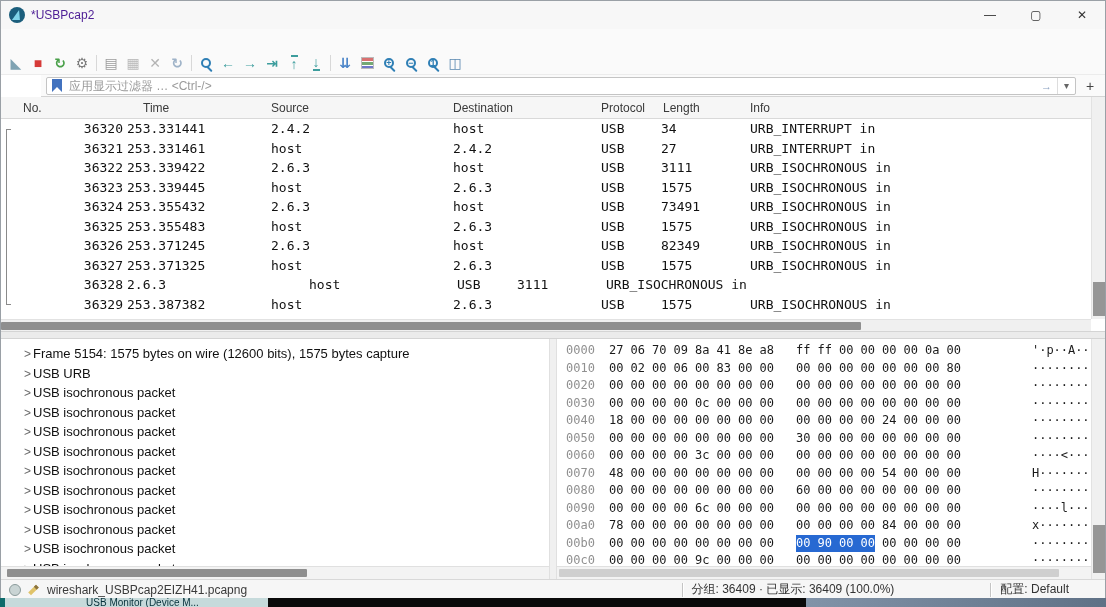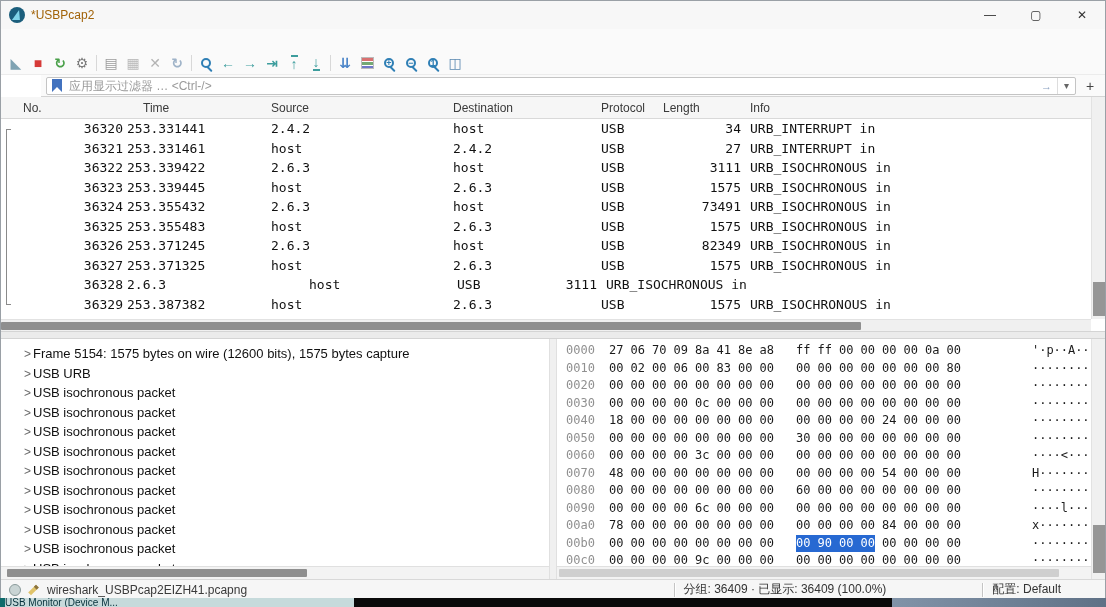--- a/index.html
+++ b/index.html
@@ -9,21 +9,21 @@
             background:#fff; border:1px solid #9aa0a6; }
 
   
   .titlebar { position:absolute; top:0; left:0; right:0; height:28px; background:#f7f7f7;
               display:flex; align-items:center; }
   .app-icon { width:16px; height:16px; border-radius:50%; background:#1b5e7c; margin:0 6px 0 8px;
               position:relative; overflow:hidden; flex:none; }
   .app-icon .fin { position:absolute; left:4px; top:3px; width:0; height:0;
                    border-left:5px solid transparent; border-right:3px solid transparent;
                    border-bottom:10px solid #7fd4e8; transform:skewX(-12deg); }
-  .title { font-size:12px; color:#a16207; }
+  .title { font-size:12px; color:#4c1d95; }
   .win-controls { margin-left:auto; display:flex; height:100%; }
   .wc { width:46px; height:100%; display:flex; align-items:center; justify-content:center;
         font-size:12px; color:#333; }
 
   
   .menubar { position:absolute; top:28px; left:0; right:0; height:22px; background:#fafafa;
              display:flex; align-items:center; padding-left:4px; }
   .menu-item { font-size:12px; color:#222; padding:3px 8px;margin-top:40px; }
 
   
@@ -67,21 +67,21 @@
   .plist-header::before, .prow::before { content:""; width:10px; flex:none; }
   .plist-body { position:absolute; top:22px; bottom:12px; left:0; right:14px; overflow:hidden;
                 font-family:"DejaVu Sans Mono","Liberation Mono",monospace; font-size:13px; color:#111; }
   .prow { display:flex; height:19.5px; line-height:19.5px; white-space:pre; }
   .pc, .ph { flex:none; overflow:hidden; }
   .c-no { width:104px; text-align:right; padding-right:4px;margin-left:12px; }
   .c-time { width:144px; }
   .c-source { width:182px; }
   .c-destination { width:148px; }
   .c-protocol { width:60px; }
-  .c-length { width:82px; text-align:right; padding-right:2px; }
+  .c-length { width:82px; text-align:left; padding-right:2px; }
   .c-info { flex:1; padding-left:7px; }
   .ph.c-no { text-align:left; padding-left:0; }
   .ph.c-time { padding-left:16px; }
   .ph.c-length { text-align:left; padding-left:2px; }
   .bracket { position:absolute; left:5px; top:10px; width:5px; height:176px;
              border-left:1px solid #8a8a8a; border-top:1px solid #8a8a8a; border-bottom:1px solid #8a8a8a; }
   .plist-vscroll { position:absolute; top:0; bottom:12px; right:0; width:14px; background:#f0f0f0;
                    border-left:1px solid #e2e2e2; }
   .vthumb { position:absolute; left:1px; width:12px; background:#969696; }
   .pv { top:185px; height:34px; }
@@ -132,26 +132,26 @@
                font-size:12px; color:#333; }
   .sb-expert { width:12px; height:12px; border-radius:50%; background:#c9d4d4; border:1px solid #8a9a9a;
                margin-right:7px; flex:none; }
   .sb-pencil { width:11px; height:4px; background:#e0c36a; border-right:3px solid #8a7340;
                transform:rotate(-45deg); margin-right:8px; flex:none; }
   .sb-file { color:#3a3a3a; }
   .sb-flex { flex:1; }
   .sb-sep { width:2px; height:14px; border-left:1px solid #c4c4c4; border-right:1px solid #fff;
             margin:0 8px; flex:none; }
   .sb-gap { width:88px; flex:none; }
-  .sb-profile { margin-right:36px; }
+  .sb-profile { margin-right:28px; }
 
   
   .taskstrip { position:absolute; top:598px; left:0; width:1106px; height:9px; display:flex; }
-  .ts1 { width:354px; background:#c6dadb; border-left:5px solid #0e6b6b; color:#05303a;
-         font-size:10px; line-height:10px; overflow:hidden; white-space:nowrap; }
+  .ts1 { width:268px; background:#c6dadb; border-left:5px solid #0e6b6b; color:#05303a;
+         font-size:10px; line-height:10px; padding-left:12px; overflow:hidden; white-space:nowrap;text-align:center; }
   .ts2 { width:538px; background:#0a0a0a; }
   .ts3 { flex:1; background:linear-gradient(to right,#8193a8,#5f7186); }
 </style>
 </head>
 <body>
 
 <div class="window">
 
   <div class="titlebar">
     <span class="app-icon">

